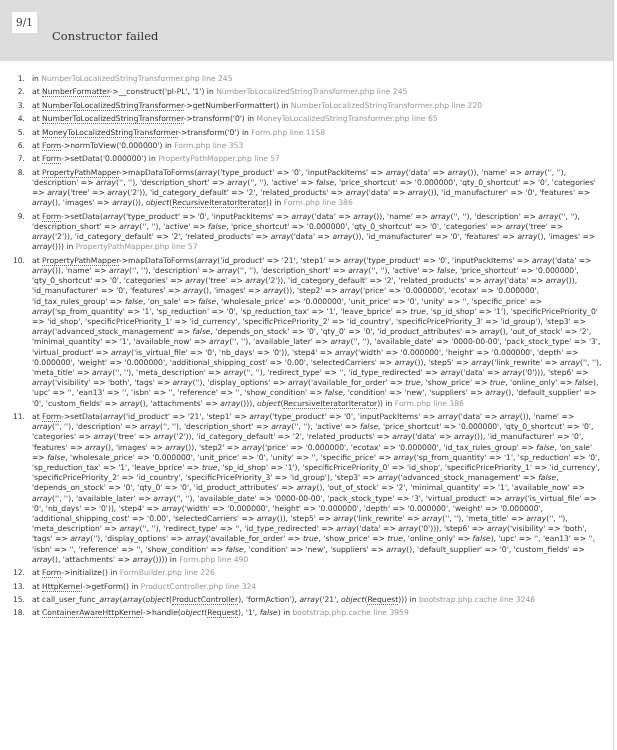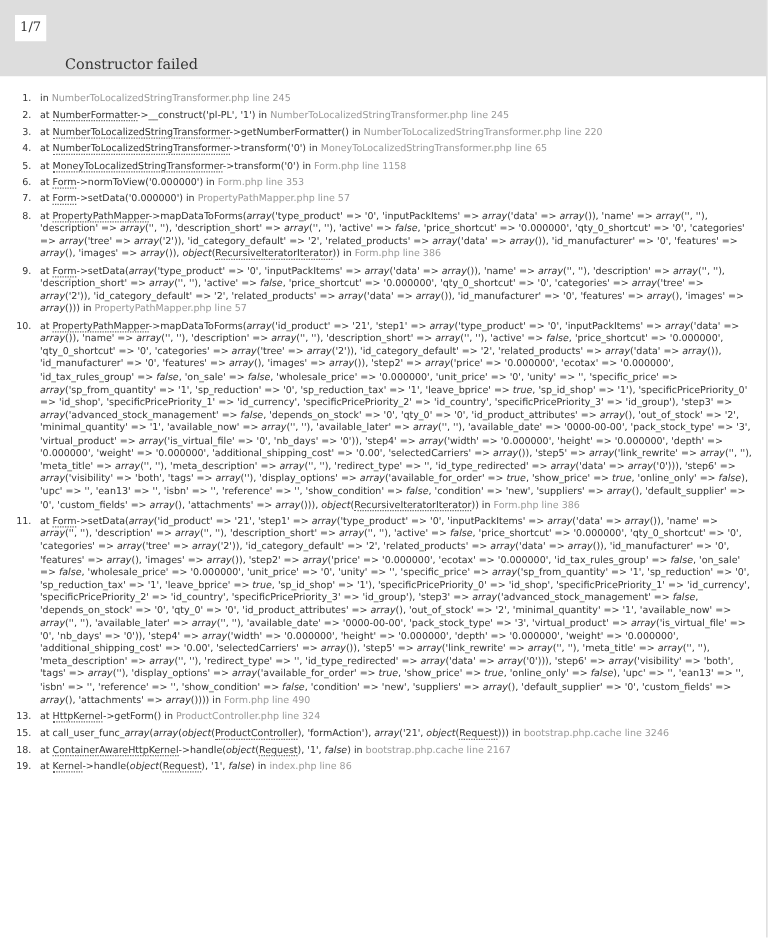--- a/index.html
+++ b/index.html
@@ -17,52 +17,52 @@
     font-family: "DejaVu Serif", "Liberation Serif", serif; font-size: 10.5px; line-height: 21px;
   }
   .title {
     position: absolute; left: 52px; top: 10px; right: 10px;
     font-family: "DejaVu Serif", "Liberation Serif", serif; font-size: 11.5px; color: #333;
     line-height: 18px; white-space: nowrap;
   }
   .title .exc { border-bottom: 1px dotted #888; }
   .title .file { color: #888; }
   .message {
-    position: absolute; left: 52px; top: 42px;
+    position: absolute; left: 52px; top: 27px;
     font-family: "DejaVu Serif", "Liberation Serif", serif; font-size: 11.5px; color: #333; line-height: 18px;
   }
   .trace {
     list-style: none; margin: 0; padding: 0; position: absolute; left: 0; top: 74px; right: 8px;
     font-family: "DejaVu Sans", "Liberation Sans", sans-serif; font-size: 7.6px; color: #333;
     line-height: 10.2px;
   }
   .trace li { position: relative; padding-left: 32px; padding-bottom: 3.2px; }
   .trace .num { position: absolute; left: 0; width: 25px; text-align: right; }
   .trace .cls { border-bottom: 1px dotted #666; }
   .trace .loc { color: #999; }
 </style>
 </head>
 <body>
 
 <div class="panel">
   <div class="header">
-    <div class="badge">1/7</div>
+    <div class="badge">9/1</div>
     <div class="message">Constructor failed</div>
   </div>
 
   <ol class="trace" id="trace">
       <li><span class="num">1.</span><span>in </span><span class="call"></span><span class="loc">NumberToLocalizedStringTransformer.php line 245</span></li>
       <li><span class="num">2.</span><span>at </span><span class="cls">NumberFormatter</span><span class="call">-&gt;__construct('pl-PL', '1') in </span><span class="loc">NumberToLocalizedStringTransformer.php line 245</span></li>
       <li><span class="num">3.</span><span>at </span><span class="cls">NumberToLocalizedStringTransformer</span><span class="call">-&gt;getNumberFormatter() in </span><span class="loc">NumberToLocalizedStringTransformer.php line 220</span></li>
       <li><span class="num">4.</span><span>at </span><span class="cls">NumberToLocalizedStringTransformer</span><span class="call">-&gt;transform('0') in </span><span class="loc">MoneyToLocalizedStringTransformer.php line 65</span></li>
       <li><span class="num">5.</span><span>at </span><span class="cls">MoneyToLocalizedStringTransformer</span><span class="call">-&gt;transform('0') in </span><span class="loc">Form.php line 1158</span></li>
       <li><span class="num">6.</span><span>at </span><span class="cls">Form</span><span class="call">-&gt;normToView('0.000000') in </span><span class="loc">Form.php line 353</span></li>
       <li><span class="num">7.</span><span>at </span><span class="cls">Form</span><span class="call">-&gt;setData('0.000000') in </span><span class="loc">PropertyPathMapper.php line 57</span></li>
       <li><span class="num">8.</span><span>at </span><span class="cls">PropertyPathMapper</span><span class="call">-&gt;mapDataToForms(<span style="font-style: italic;">array</span>('type_product' =&gt; '0', 'inputPackItems' =&gt; <span style="font-style: italic;">array</span>('data' =&gt; <span style="font-style: italic;">array</span>()), 'name' =&gt; <span style="font-style: italic;">array</span>('', ''), 'description' =&gt; <span style="font-style: italic;">array</span>('', ''), 'description_short' =&gt; <span style="font-style: italic;">array</span>('', ''), 'active' =&gt; <span style="font-style: italic;">false</span>, 'price_shortcut' =&gt; '0.000000', 'qty_0_shortcut' =&gt; '0', 'categories' =&gt; <span style="font-style: italic;">array</span>('tree' =&gt; <span style="font-style: italic;">array</span>('2')), 'id_category_default' =&gt; '2', 'related_products' =&gt; <span style="font-style: italic;">array</span>('data' =&gt; <span style="font-style: italic;">array</span>()), 'id_manufacturer' =&gt; '0', 'features' =&gt; <span style="font-style: italic;">array</span>(), 'images' =&gt; <span style="font-style: italic;">array</span>()), <span style="font-style: italic;">object</span>(<span class="cls">RecursiveIteratorIterator</span>)) in </span><span class="loc">Form.php line 386</span></li>
       <li><span class="num">9.</span><span>at </span><span class="cls">Form</span><span class="call">-&gt;setData(<span style="font-style: italic;">array</span>('type_product' =&gt; '0', 'inputPackItems' =&gt; <span style="font-style: italic;">array</span>('data' =&gt; <span style="font-style: italic;">array</span>()), 'name' =&gt; <span style="font-style: italic;">array</span>('', ''), 'description' =&gt; <span style="font-style: italic;">array</span>('', ''), 'description_short' =&gt; <span style="font-style: italic;">array</span>('', ''), 'active' =&gt; <span style="font-style: italic;">false</span>, 'price_shortcut' =&gt; '0.000000', 'qty_0_shortcut' =&gt; '0', 'categories' =&gt; <span style="font-style: italic;">array</span>('tree' =&gt; <span style="font-style: italic;">array</span>('2')), 'id_category_default' =&gt; '2', 'related_products' =&gt; <span style="font-style: italic;">array</span>('data' =&gt; <span style="font-style: italic;">array</span>()), 'id_manufacturer' =&gt; '0', 'features' =&gt; <span style="font-style: italic;">array</span>(), 'images' =&gt; <span style="font-style: italic;">array</span>())) in </span><span class="loc">PropertyPathMapper.php line 57</span></li>
       <li><span class="num">10.</span><span>at </span><span class="cls">PropertyPathMapper</span><span class="call">-&gt;mapDataToForms(<span style="font-style: italic;">array</span>('id_product' =&gt; '21', 'step1' =&gt; <span style="font-style: italic;">array</span>('type_product' =&gt; '0', 'inputPackItems' =&gt; <span style="font-style: italic;">array</span>('data' =&gt; <span style="font-style: italic;">array</span>()), 'name' =&gt; <span style="font-style: italic;">array</span>('', ''), 'description' =&gt; <span style="font-style: italic;">array</span>('', ''), 'description_short' =&gt; <span style="font-style: italic;">array</span>('', ''), 'active' =&gt; <span style="font-style: italic;">false</span>, 'price_shortcut' =&gt; '0.000000', 'qty_0_shortcut' =&gt; '0', 'categories' =&gt; <span style="font-style: italic;">array</span>('tree' =&gt; <span style="font-style: italic;">array</span>('2')), 'id_category_default' =&gt; '2', 'related_products' =&gt; <span style="font-style: italic;">array</span>('data' =&gt; <span style="font-style: italic;">array</span>()), 'id_manufacturer' =&gt; '0', 'features' =&gt; <span style="font-style: italic;">array</span>(), 'images' =&gt; <span style="font-style: italic;">array</span>()), 'step2' =&gt; <span style="font-style: italic;">array</span>('price' =&gt; '0.000000', 'ecotax' =&gt; '0.000000', 'id_tax_rules_group' =&gt; <span style="font-style: italic;">false</span>, 'on_sale' =&gt; <span style="font-style: italic;">false</span>, 'wholesale_price' =&gt; '0.000000', 'unit_price' =&gt; '0', 'unity' =&gt; '', 'specific_price' =&gt; <span style="font-style: italic;">array</span>('sp_from_quantity' =&gt; '1', 'sp_reduction' =&gt; '0', 'sp_reduction_tax' =&gt; '1', 'leave_bprice' =&gt; <span style="font-style: italic;">true</span>, 'sp_id_shop' =&gt; '1'), 'specificPricePriority_0' =&gt; 'id_shop', 'specificPricePriority_1' =&gt; 'id_currency', 'specificPricePriority_2' =&gt; 'id_country', 'specificPricePriority_3' =&gt; 'id_group'), 'step3' =&gt; <span style="font-style: italic;">array</span>('advanced_stock_management' =&gt; <span style="font-style: italic;">false</span>, 'depends_on_stock' =&gt; '0', 'qty_0' =&gt; '0', 'id_product_attributes' =&gt; <span style="font-style: italic;">array</span>(), 'out_of_stock' =&gt; '2', 'minimal_quantity' =&gt; '1', 'available_now' =&gt; <span style="font-style: italic;">array</span>('', ''), 'available_later' =&gt; <span style="font-style: italic;">array</span>('', ''), 'available_date' =&gt; '0000-00-00', 'pack_stock_type' =&gt; '3', 'virtual_product' =&gt; <span style="font-style: italic;">array</span>('is_virtual_file' =&gt; '0', 'nb_days' =&gt; '0')), 'step4' =&gt; <span style="font-style: italic;">array</span>('width' =&gt; '0.000000', 'height' =&gt; '0.000000', 'depth' =&gt; '0.000000', 'weight' =&gt; '0.000000', 'additional_shipping_cost' =&gt; '0.00', 'selectedCarriers' =&gt; <span style="font-style: italic;">array</span>()), 'step5' =&gt; <span style="font-style: italic;">array</span>('link_rewrite' =&gt; <span style="font-style: italic;">array</span>('', ''), 'meta_title' =&gt; <span style="font-style: italic;">array</span>('', ''), 'meta_description' =&gt; <span style="font-style: italic;">array</span>('', ''), 'redirect_type' =&gt; '', 'id_type_redirected' =&gt; <span style="font-style: italic;">array</span>('data' =&gt; <span style="font-style: italic;">array</span>('0'))), 'step6' =&gt; <span style="font-style: italic;">array</span>('visibility' =&gt; 'both', 'tags' =&gt; <span style="font-style: italic;">array</span>(''), 'display_options' =&gt; <span style="font-style: italic;">array</span>('available_for_order' =&gt; <span style="font-style: italic;">true</span>, 'show_price' =&gt; <span style="font-style: italic;">true</span>, 'online_only' =&gt; <span style="font-style: italic;">false</span>), 'upc' =&gt; '', 'ean13' =&gt; '', 'isbn' =&gt; '', 'reference' =&gt; '', 'show_condition' =&gt; <span style="font-style: italic;">false</span>, 'condition' =&gt; 'new', 'suppliers' =&gt; <span style="font-style: italic;">array</span>(), 'default_supplier' =&gt; '0', 'custom_fields' =&gt; <span style="font-style: italic;">array</span>(), 'attachments' =&gt; <span style="font-style: italic;">array</span>())), <span style="font-style: italic;">object</span>(<span class="cls">RecursiveIteratorIterator</span>)) in </span><span class="loc">Form.php line 386</span></li>
       <li><span class="num">11.</span><span>at </span><span class="cls">Form</span><span class="call">-&gt;setData(<span style="font-style: italic;">array</span>('id_product' =&gt; '21', 'step1' =&gt; <span style="font-style: italic;">array</span>('type_product' =&gt; '0', 'inputPackItems' =&gt; <span style="font-style: italic;">array</span>('data' =&gt; <span style="font-style: italic;">array</span>()), 'name' =&gt; <span style="font-style: italic;">array</span>('', ''), 'description' =&gt; <span style="font-style: italic;">array</span>('', ''), 'description_short' =&gt; <span style="font-style: italic;">array</span>('', ''), 'active' =&gt; <span style="font-style: italic;">false</span>, 'price_shortcut' =&gt; '0.000000', 'qty_0_shortcut' =&gt; '0', 'categories' =&gt; <span style="font-style: italic;">array</span>('tree' =&gt; <span style="font-style: italic;">array</span>('2')), 'id_category_default' =&gt; '2', 'related_products' =&gt; <span style="font-style: italic;">array</span>('data' =&gt; <span style="font-style: italic;">array</span>()), 'id_manufacturer' =&gt; '0', 'features' =&gt; <span style="font-style: italic;">array</span>(), 'images' =&gt; <span style="font-style: italic;">array</span>()), 'step2' =&gt; <span style="font-style: italic;">array</span>('price' =&gt; '0.000000', 'ecotax' =&gt; '0.000000', 'id_tax_rules_group' =&gt; <span style="font-style: italic;">false</span>, 'on_sale' =&gt; <span style="font-style: italic;">false</span>, 'wholesale_price' =&gt; '0.000000', 'unit_price' =&gt; '0', 'unity' =&gt; '', 'specific_price' =&gt; <span style="font-style: italic;">array</span>('sp_from_quantity' =&gt; '1', 'sp_reduction' =&gt; '0', 'sp_reduction_tax' =&gt; '1', 'leave_bprice' =&gt; <span style="font-style: italic;">true</span>, 'sp_id_shop' =&gt; '1'), 'specificPricePriority_0' =&gt; 'id_shop', 'specificPricePriority_1' =&gt; 'id_currency', 'specificPricePriority_2' =&gt; 'id_country', 'specificPricePriority_3' =&gt; 'id_group'), 'step3' =&gt; <span style="font-style: italic;">array</span>('advanced_stock_management' =&gt; <span style="font-style: italic;">false</span>, 'depends_on_stock' =&gt; '0', 'qty_0' =&gt; '0', 'id_product_attributes' =&gt; <span style="font-style: italic;">array</span>(), 'out_of_stock' =&gt; '2', 'minimal_quantity' =&gt; '1', 'available_now' =&gt; <span style="font-style: italic;">array</span>('', ''), 'available_later' =&gt; <span style="font-style: italic;">array</span>('', ''), 'available_date' =&gt; '0000-00-00', 'pack_stock_type' =&gt; '3', 'virtual_product' =&gt; <span style="font-style: italic;">array</span>('is_virtual_file' =&gt; '0', 'nb_days' =&gt; '0')), 'step4' =&gt; <span style="font-style: italic;">array</span>('width' =&gt; '0.000000', 'height' =&gt; '0.000000', 'depth' =&gt; '0.000000', 'weight' =&gt; '0.000000', 'additional_shipping_cost' =&gt; '0.00', 'selectedCarriers' =&gt; <span style="font-style: italic;">array</span>()), 'step5' =&gt; <span style="font-style: italic;">array</span>('link_rewrite' =&gt; <span style="font-style: italic;">array</span>('', ''), 'meta_title' =&gt; <span style="font-style: italic;">array</span>('', ''), 'meta_description' =&gt; <span style="font-style: italic;">array</span>('', ''), 'redirect_type' =&gt; '', 'id_type_redirected' =&gt; <span style="font-style: italic;">array</span>('data' =&gt; <span style="font-style: italic;">array</span>('0'))), 'step6' =&gt; <span style="font-style: italic;">array</span>('visibility' =&gt; 'both', 'tags' =&gt; <span style="font-style: italic;">array</span>(''), 'display_options' =&gt; <span style="font-style: italic;">array</span>('available_for_order' =&gt; <span style="font-style: italic;">true</span>, 'show_price' =&gt; <span style="font-style: italic;">true</span>, 'online_only' =&gt; <span style="font-style: italic;">false</span>), 'upc' =&gt; '', 'ean13' =&gt; '', 'isbn' =&gt; '', 'reference' =&gt; '', 'show_condition' =&gt; <span style="font-style: italic;">false</span>, 'condition' =&gt; 'new', 'suppliers' =&gt; <span style="font-style: italic;">array</span>(), 'default_supplier' =&gt; '0', 'custom_fields' =&gt; <span style="font-style: italic;">array</span>(), 'attachments' =&gt; <span style="font-style: italic;">array</span>()))) in </span><span class="loc">Form.php line 490</span></li>
+      <li><span class="num">12.</span><span>at </span><span class="cls">Form</span><span class="call">-&gt;initialize() in </span><span class="loc">FormBuilder.php line 226</span></li>
       <li><span class="num">13.</span><span>at </span><span class="cls">HttpKernel</span><span class="call">-&gt;getForm() in </span><span class="loc">ProductController.php line 324</span></li>
       <li><span class="num">15.</span><span>at </span><span class="call">call_user_func_<span style="font-style: italic;">array</span>(<span style="font-style: italic;">array</span>(<span style="font-style: italic;">object</span>(<span class="cls">ProductController</span>), 'formAction'), <span style="font-style: italic;">array</span>('21', <span style="font-style: italic;">object</span>(<span class="cls">Request</span>))) in </span><span class="loc">bootstrap.php.cache line 3246</span></li>
-      <li><span class="num">18.</span><span>at </span><span class="cls">ContainerAwareHttpKernel</span><span class="call">-&gt;handle(<span style="font-style: italic;">object</span>(<span class="cls">Request</span>), '1', <span style="font-style: italic;">false</span>) in </span><span class="loc">bootstrap.php.cache line 2167</span></li>
-      <li><span class="num">19.</span><span>at </span><span class="cls">Kernel</span><span class="call">-&gt;handle(<span style="font-style: italic;">object</span>(<span class="cls">Request</span>), '1', <span style="font-style: italic;">false</span>) in </span><span class="loc">index.php line 86</span></li>
+      <li><span class="num">18.</span><span>at </span><span class="cls">ContainerAwareHttpKernel</span><span class="call">-&gt;handle(<span style="font-style: italic;">object</span>(<span class="cls">Request</span>), '1', <span style="font-style: italic;">false</span>) in </span><span class="loc">bootstrap.php.cache line 3959</span></li>
     </ol>
 </div>
 
 </body></html>

